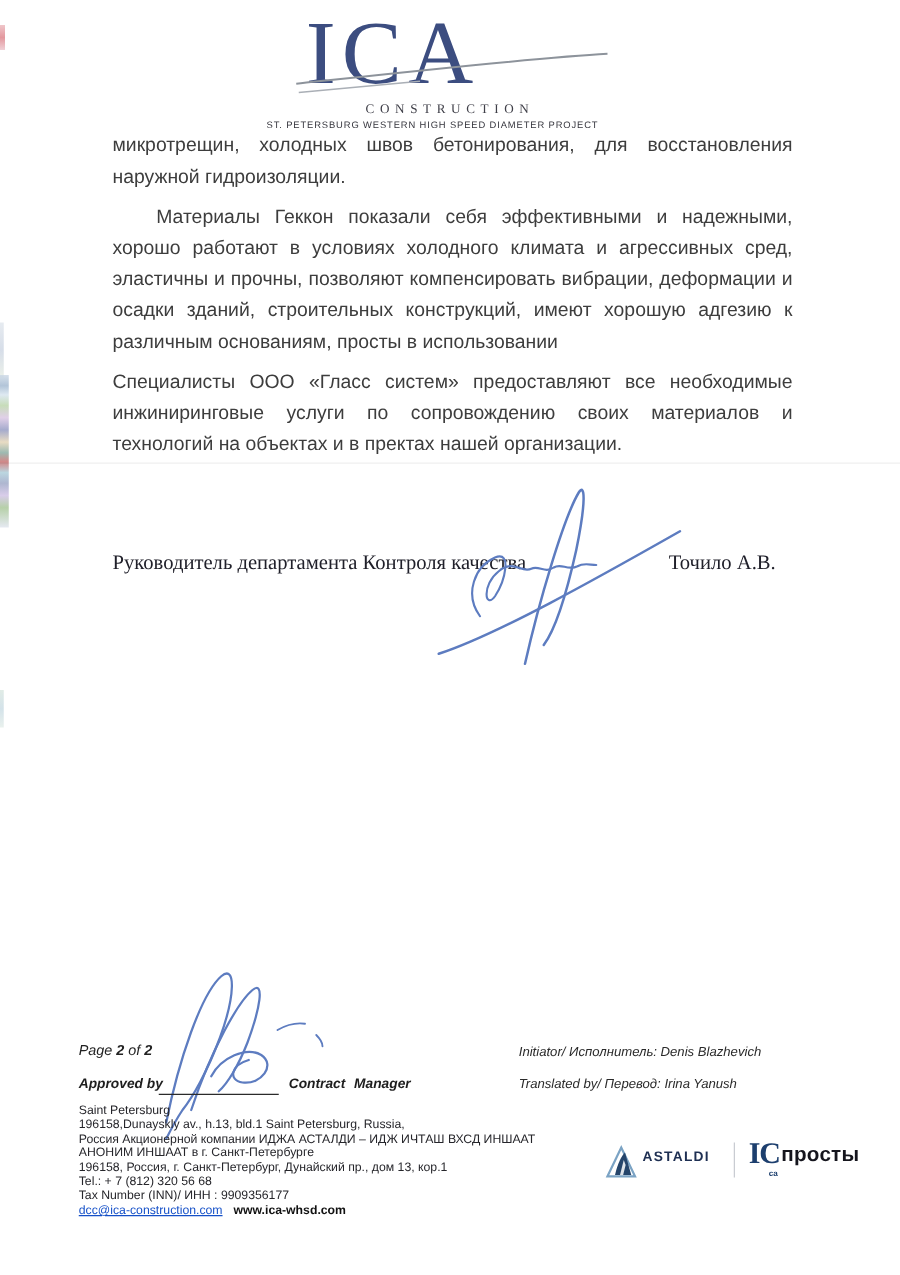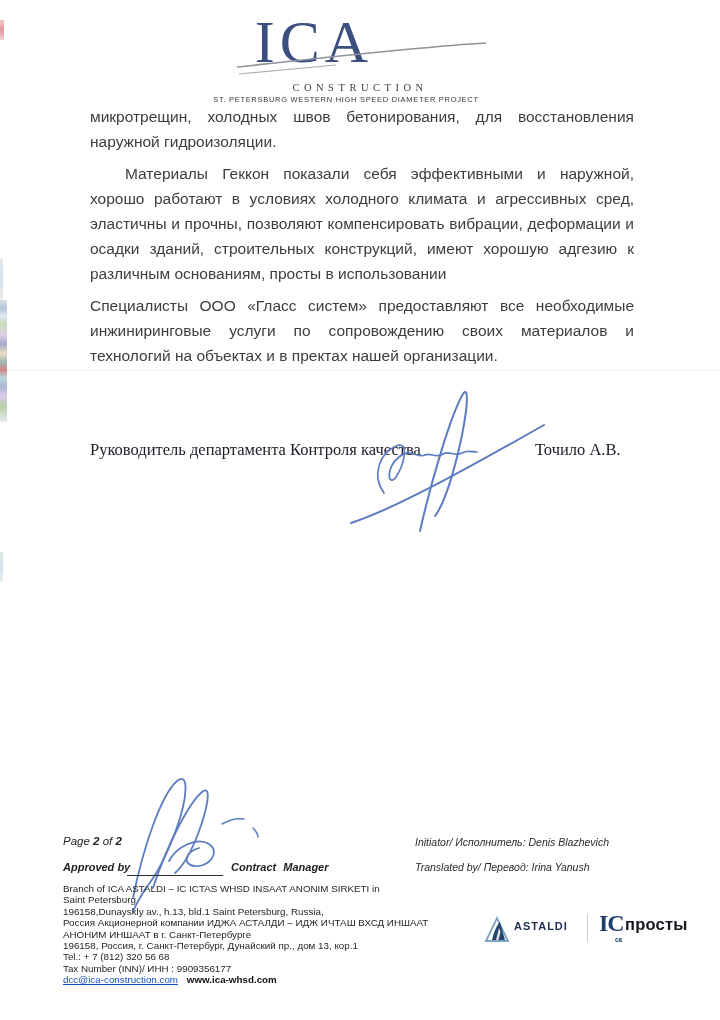--- a/index.html
+++ b/index.html
@@ -21,21 +21,21 @@
     background:linear-gradient(#cdd9e6 0%,#9fb6cf 7%,#d6e3ee 13%,#b9d4a8 20%,
       #d9c4e2 28%,#8f96c0 36%,#e3d3b4 44%,#84a89e 51%,#c76a6a 57%,
       #aaccd8 64%,#9aa4c4 71%,#cfc0e4 79%,#a4c493 87%,#dfe4ee 100%);}
   .strip-d{top:552px;height:30px;width:3px;opacity:.45;
     background:linear-gradient(#bcd4c8,#9fc0cf,#cfe0d8);}
   .faint-line{position:absolute;left:0;top:370px;width:720px;height:1px;
     background:rgba(60,60,70,.08);}
   
   .logo{position:absolute;left:0;top:0;width:720px;height:104px;}
   .ica-word{position:absolute;top:6px;left:0;width:628px;text-align:center;
-    font-family:"Liberation Serif",serif;font-size:60px;line-height:72px;
+    font-family:"Liberation Serif",serif;font-size:72px;line-height:72px;
     font-weight:500;color:#3c4d80;letter-spacing:5px;}
   .logo-arc{position:absolute;left:0;top:0;}
   .logo-sub{position:absolute;top:82px;left:0;width:720px;text-align:center;
     font-family:"Liberation Serif",serif;font-size:10.5px;letter-spacing:4.5px;
     color:#3f3f48;}
   .logo-tag{position:absolute;top:95px;left:0;width:692px;text-align:center;
     font-family:"Liberation Sans",sans-serif;font-size:7.5px;letter-spacing:.7px;
     color:#35353d;}
   
   .body-text{position:absolute;left:90px;top:104px;width:544px;
@@ -106,21 +106,21 @@
     <div class="logo-sub">CONSTRUCTION</div>
     <div class="logo-tag">ST. PETERSBURG WESTERN HIGH SPEED DIAMETER PROJECT</div>
   </div>
 
   <div class="body-text">
     <div class="para">
       <div class="bline j">микротрещин, холодных швов бетонирования, для восстановления</div>
       <div class="bline">наружной гидроизоляции.</div>
     </div>
     <div class="para">
-      <div class="bline j indent">Материалы Геккон показали себя эффективными и наружной,</div>
+      <div class="bline j indent">Материалы Геккон показали себя эффективными и надежными,</div>
       <div class="bline j">хорошо работают в условиях холодного климата и агрессивных сред,</div>
       <div class="bline j">эластичны и прочны, позволяют компенсировать вибрации, деформации и</div>
       <div class="bline j">осадки зданий, строительных конструкций, имеют хорошую адгезию к</div>
       <div class="bline">различным основаниям, просты в использовании</div>
     </div>
     <div class="para">
       <div class="bline j">Специалисты ООО «Гласс систем» предоставляют все необходимые</div>
       <div class="bline j">инжиниринговые услуги по сопровождению своих материалов и</div>
       <div class="bline">технологий на объектах и в пректах нашей организации.</div>
     </div>
@@ -155,21 +155,20 @@
   </svg>
 
   <div class="approved-row">Approved by</div>
   <div class="approved-line"></div>
   <div class="approved-role">Contract Manager</div>
 
   <div class="initiator">Initiator/ Исполнитель: Denis Blazhevich</div>
   <div class="translated">Translated by/ Перевод:  Irina Yanush</div>
 
   <div class="address">
-    <div class="aline">Branch of ICA ASTALDI – IC ICTAS WHSD INSAAT ANONIM SIRKETI in</div>
     <div class="aline">Saint Petersburg</div>
     <div class="aline">196158,Dunayskly av., h.13, bld.1 Saint Petersburg, Russia,</div>
     <div class="aline">Россия Акционерной компании ИДЖА АСТАЛДИ – ИДЖ ИЧТАШ ВХСД ИНШААТ</div>
     <div class="aline">АНОНИМ ИНШААТ в г. Санкт-Петербурге</div>
     <div class="aline">196158, Россия, г. Санкт-Петербург, Дунайский пр., дом 13, кор.1</div>
     <div class="aline">Tel.: + 7 (812) 320 56 68</div>
     <div class="aline">Tax Number (INN)/ ИНН : 9909356177</div>
     <div class="aline email-row">
       <a>dcc@ica-construction.com</a>
       <span class="site">www.ica-whsd.com</span>

